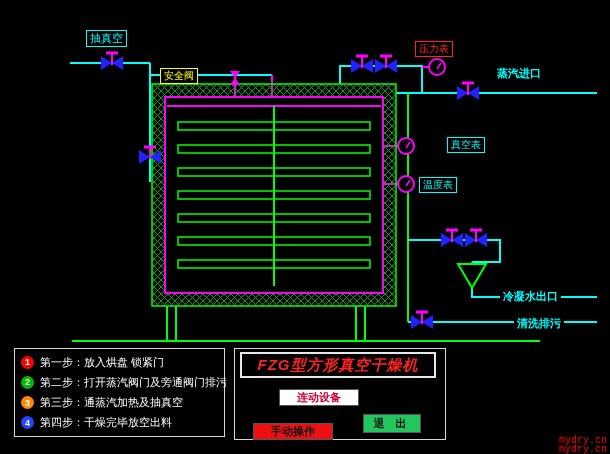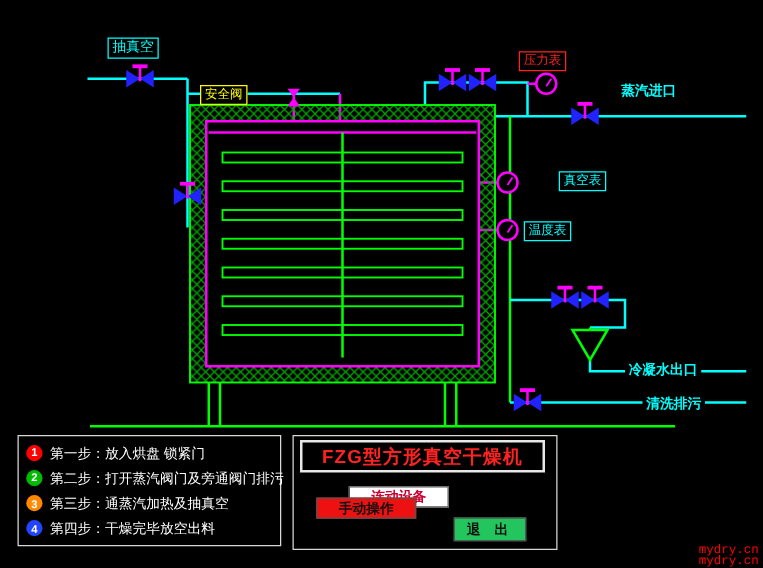--- a/index.html
+++ b/index.html
@@ -34,28 +34,29 @@
 
   .control-panel {
     position:absolute; left:234px; top:348px; width:212px; height:92px;
     border:1px solid #d8d8d8; box-sizing:border-box;
   }
   .panel-title {
     position:absolute; left:5px; top:3px; width:192px; height:22px;
     border:2px solid #e8e8e8; color:#ff2222; font-size:15px; font-weight:bold;
     display:flex; align-items:center; justify-content:center; letter-spacing:1px;
     white-space:nowrap;
+    font-style:italic;
   }
   .hmi-btn {
     position:absolute; font-size:11px; font-weight:bold; cursor:pointer;
     display:flex; align-items:center; justify-content:center;
     border:1px solid #555; box-sizing:border-box; white-space:nowrap;
   }
   #btn-auto   { left:18px;  top:40px; width:80px; height:17px; }
-  #btn-manual { left:18px;  top:49px; width:80px; height:17px; }
+  #btn-manual { left:18px;  top:74px; width:80px; height:17px; }
   #btn-exit   { left:128px; top:65px; width:58px; height:19px; letter-spacing:4px; }
 
   .watermark {
     position:absolute; right:3px; bottom:0px; color:#ff0000;
     font-family:"Liberation Mono", monospace; font-size:10px; line-height:9px;
     text-align:right;
     margin-top:31px;
   }
 </style>
 </head>

